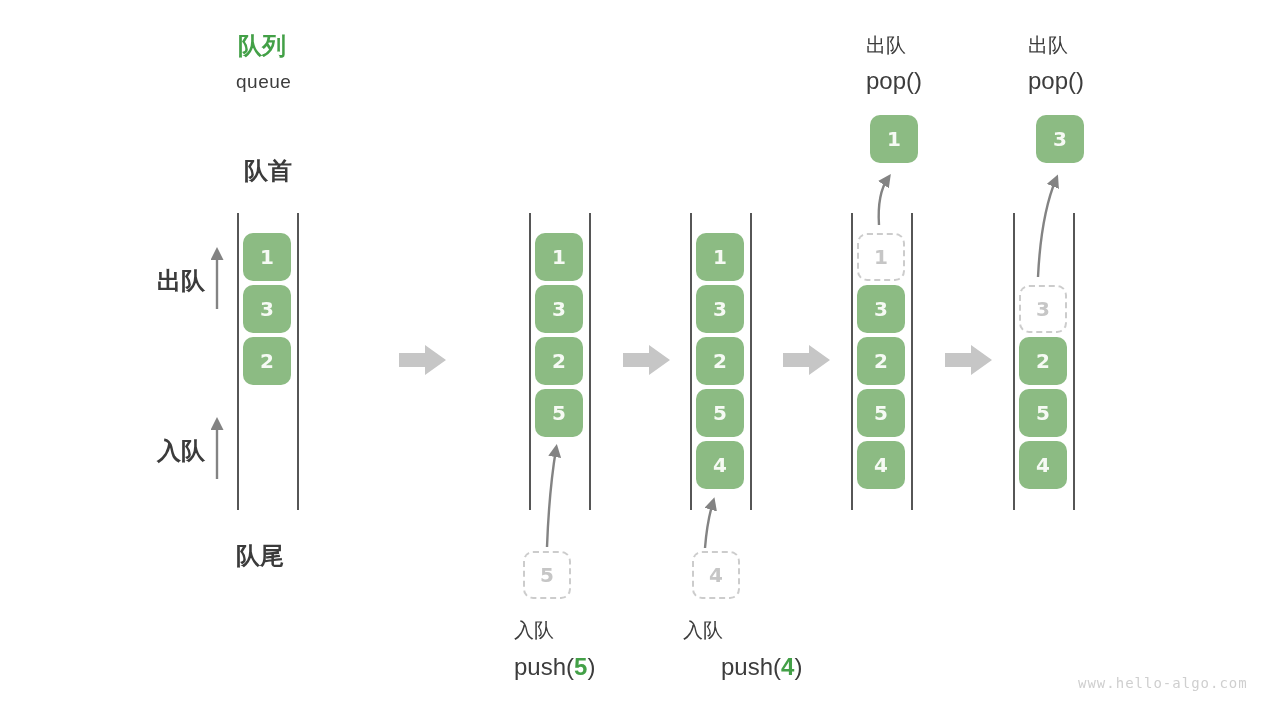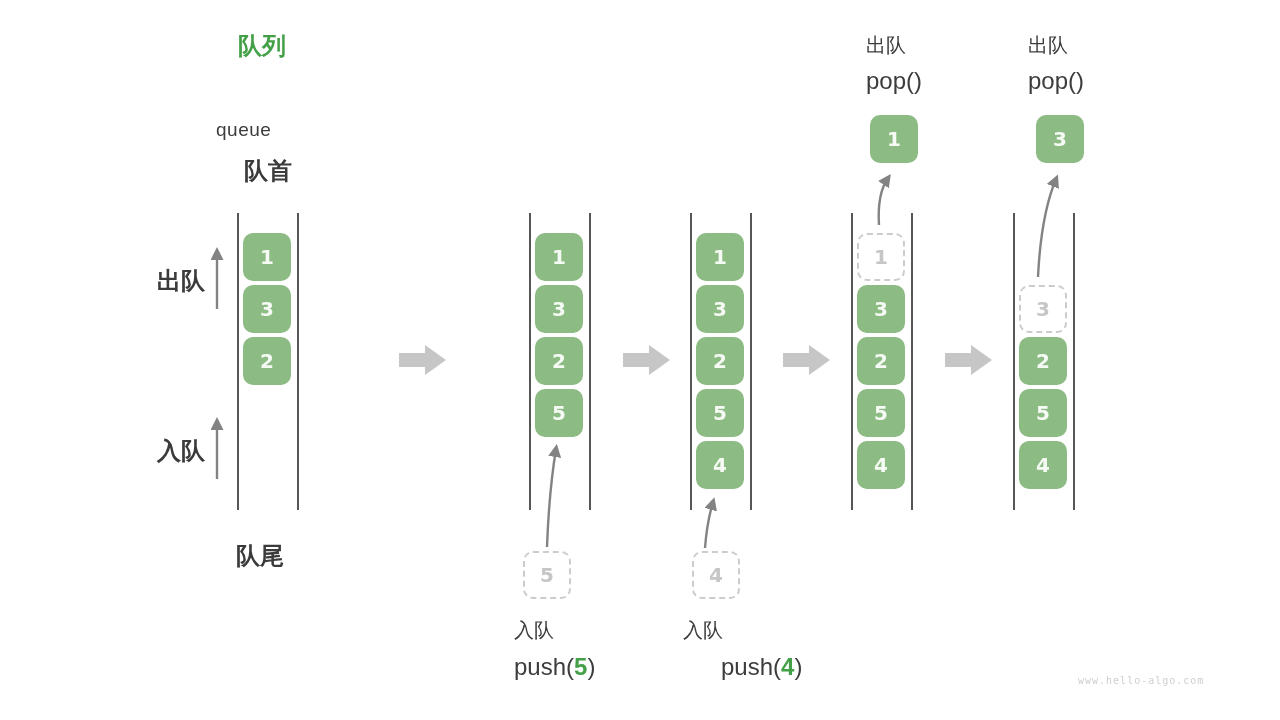--- a/index.html
+++ b/index.html
@@ -16,21 +16,21 @@
   .op-code .arg{color:#43a047;font-weight:bold;}
   .vline{position:absolute;top:213px;height:297px;width:1.5px;background:#565656;}
   .cell{
     position:absolute;width:48px;height:48px;border-radius:10px;
     display:flex;align-items:center;justify-content:center;
     font-family:"DejaVu Sans",sans-serif;font-size:20px;font-weight:bold;
     box-sizing:border-box;
   }
   .cell.solid{background:#8cbb83;color:#f6faf4;}
   .cell.ghost{background:#ffffff;border:2.5px dashed #cccccc;color:#c6c6c6;}
-  .watermark{font-size:10px;font-family:"DejaVu Sans Mono",monospace;color:#cfcfcf;letter-spacing:1px;}
+  .watermark{font-size:14px;font-family:"DejaVu Sans Mono",monospace;color:#cfcfcf;letter-spacing:1px;}
   svg{position:absolute;left:0;top:0;pointer-events:none;}
 </style>
 </head>
 <body>
 
 <div class="canvas">
 
   <svg width="1280" height="720">
     <defs>
       <marker id="ah" markerUnits="userSpaceOnUse" markerWidth="13" markerHeight="13" refX="8" refY="6.5" orient="auto">
@@ -47,21 +47,21 @@
     <path d="M879,225 Q877,194 888,178" stroke="#838383" stroke-width="2.4" fill="none" marker-end="url(#ah)"></path>
     <path d="M1038,277 Q1041,215 1056,179" stroke="#838383" stroke-width="2.4" fill="none" marker-end="url(#ah)"></path>
 
     <polygon points="399,353 425,353 425,345 446,360 425,375 425,367 399,367" fill="#c6c6c6"></polygon>
     <polygon points="623,353 649,353 649,345 670,360 649,375 649,367 623,367" fill="#c6c6c6"></polygon>
     <polygon points="783,353 809,353 809,345 830,360 809,375 809,367 783,367" fill="#c6c6c6"></polygon>
     <polygon points="945,353 971,353 971,345 992,360 971,375 971,367 945,367" fill="#c6c6c6"></polygon>
   </svg>
 
   <div class="abs title-zh" style="left:238px;top:30px;">队列</div>
-  <div class="abs title-en" style="left:216px;top:71px;margin-top:48px;">queue</div>
+  <div class="abs title-en" style="left:236px;top:71px;">queue</div>
 
   <div class="abs side-label" style="left:244px;top:155px;">队首</div>
   <div class="abs side-label" style="left:236px;top:540px;">队尾</div>
   <div class="abs side-label" style="left:157px;top:265px;">出队</div>
   <div class="abs side-label" style="left:157px;top:435px;">入队</div>
 
   <div class="vline" style="left:237px;"></div>
   <div class="vline" style="left:297px;"></div>
   <div class="cell solid" style="left:243px;top:233px;">1</div>
   <div class="cell solid" style="left:243px;top:285px;">3</div>

